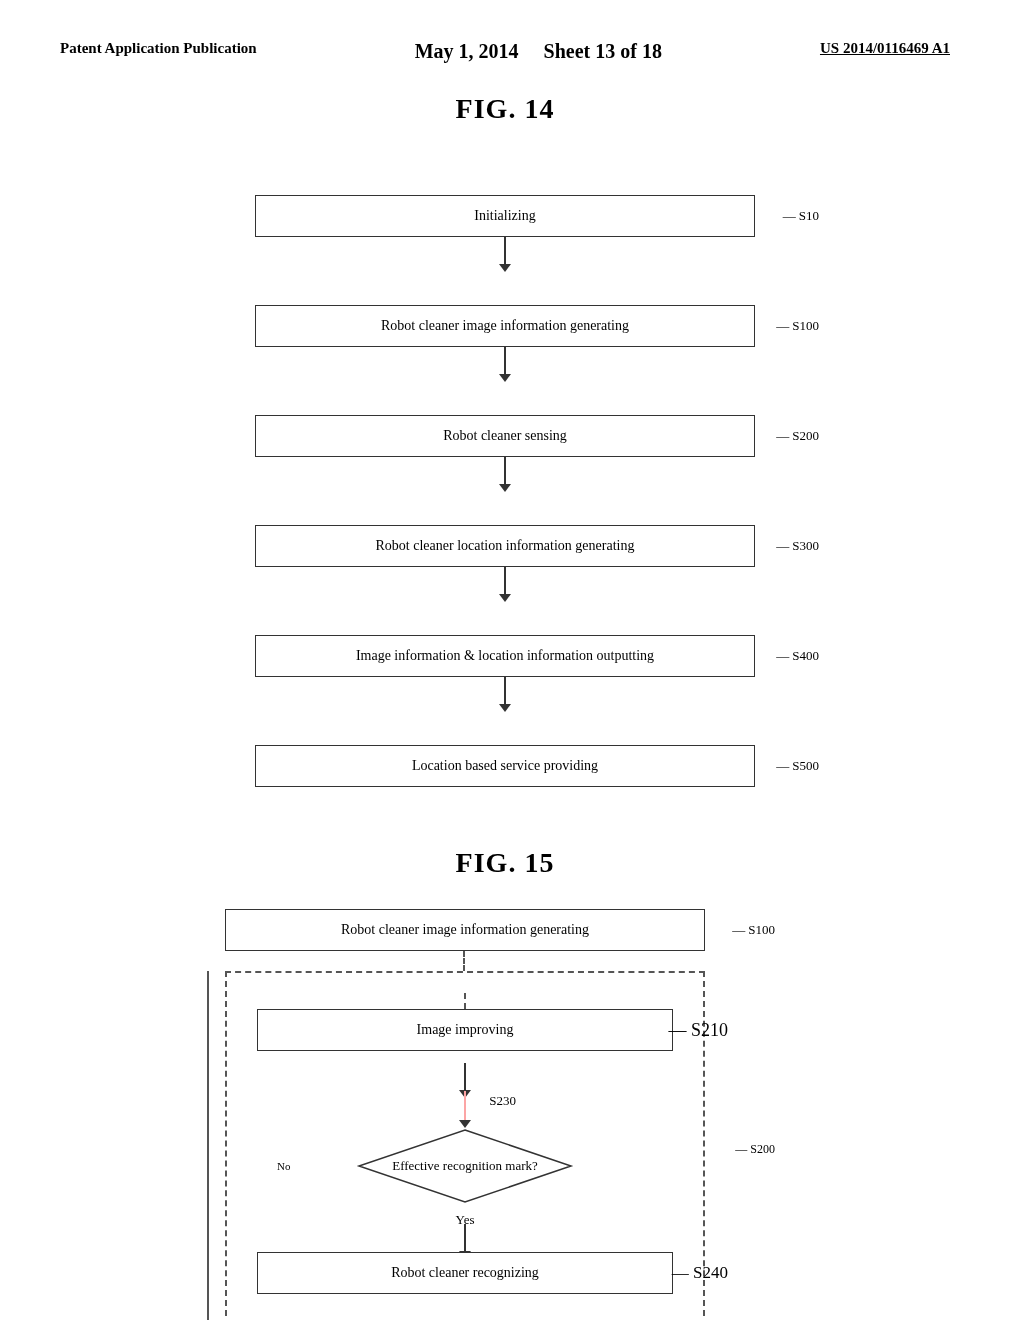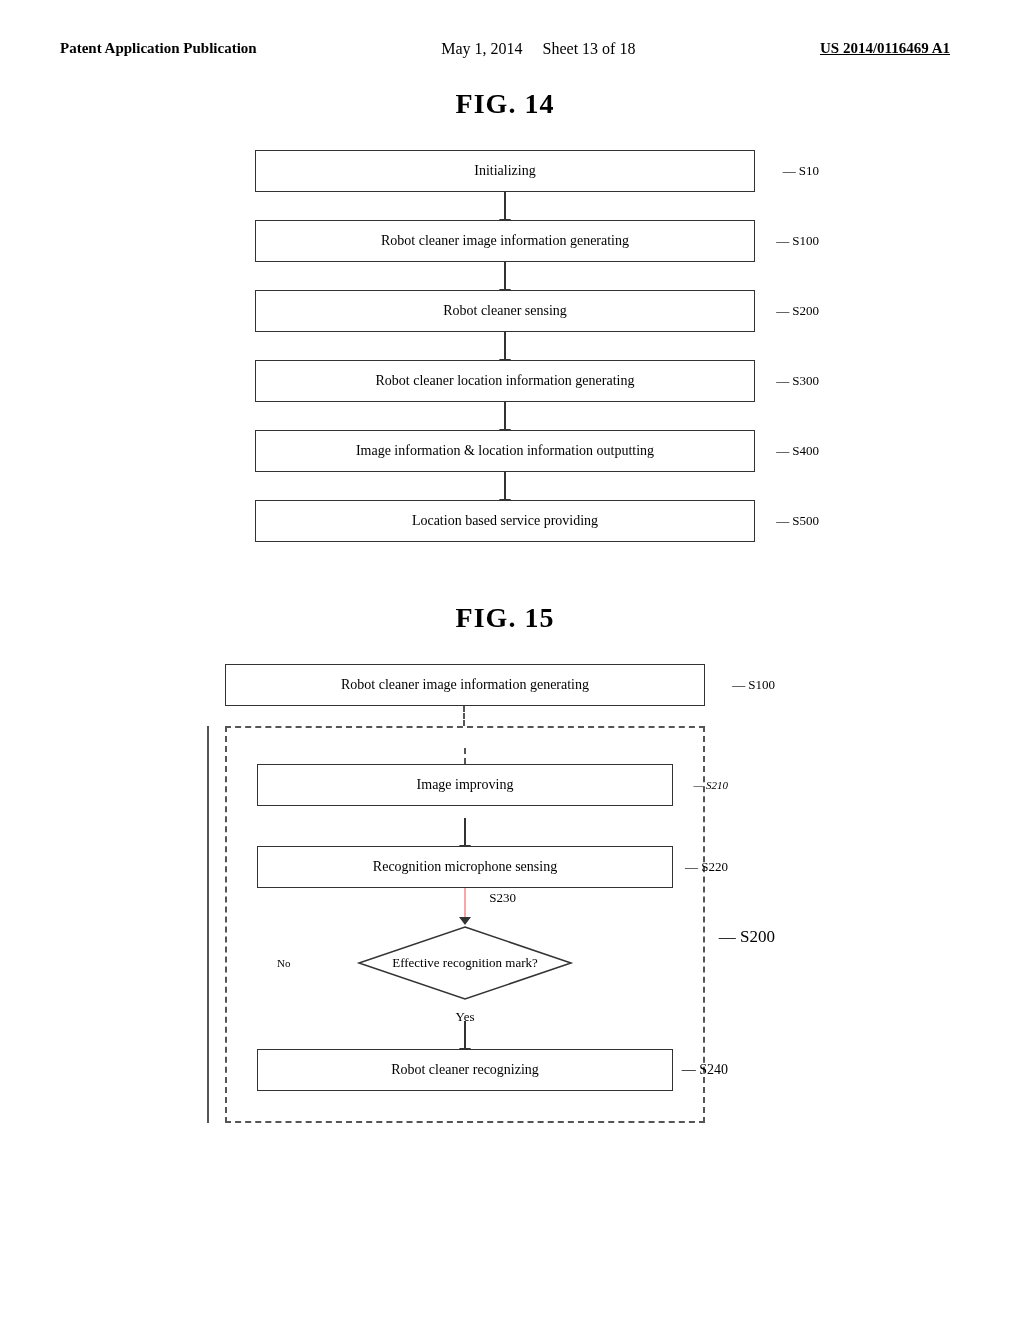--- a/index.html
+++ b/index.html
@@ -27,22 +27,23 @@
       margin-bottom: 30px;
       font-size: 15px;
     }
 
     .header-left {
       font-weight: bold;
       font-size: 15px;
     }
 
     .header-center {
-      font-size: 16px;
+      font-size: 20px;
       text-align: right;
+      font-weight: bold;
     }
 
     .header-right {
       font-size: 15px;
       font-weight: bold;
       text-decoration: underline;
     }
 
     .fig-title {
       text-align: center;
@@ -60,20 +61,21 @@
       position: relative;
       width: 500px;
     }
 
     .flow-row {
       display: flex;
       align-items: center;
       width: 100%;
       margin-bottom: 0;
       position: relative;
+      margin-top: 40px;
     }
 
     .flow-box {
       border: 1.5px solid #333;
       background: #fff;
       text-align: center;
       padding: 12px 10px;
       font-size: 14px;
       flex: 1;
       position: relative;
@@ -262,35 +264,27 @@
       <div style="position:absolute; left:-18px; top:0; bottom:0; width:2px; background:#555; z-index:2;"></div>
 
       <div class="dashed-box">
 
         <div style="width:2px; height:16px; border-left:2px dashed #555; margin: 0 auto 0 auto; position:relative;"></div>
 
         <div style="position:relative; width:100%; margin-bottom:12px;">
           <div class="flow-box">
             <span>Image improving</span>
           </div>
-          <div style="position:absolute; right:-55px; top:50%; transform:translateY(-50%); font-size:11px; white-space:nowrap;font-style:italic;">
+          <div style="position:absolute; right:-55px; top:50%; transform:translateY(-50%); font-size:18px; white-space:nowrap;">
             — <span>S210</span>
           </div>
         </div>
 
         <div class="arrow-down"></div>
 
-        <div style="position:relative; width:100%; margin-bottom:0;">
-          <div class="flow-box">
-            <span>Recognition microphone sensing</span>
-          </div>
-          <div style="position:absolute; right:-55px; top:50%; transform:translateY(-50%); font-size:13px; white-space:nowrap;">
-            — <span>S220</span>
-          </div>
-        </div>
 
         <div style="position:relative; width:2px; height:30px; background:#fca5a5; margin:0 auto;">
           <div style="position:absolute; right:-50px; top:2px; font-size:13px; white-space:nowrap;">
             <span>S230</span>
           </div>
           <div style="position:absolute; bottom:-7px; left:50%; transform:translateX(-50%); border-left:6px solid transparent; border-right:6px solid transparent; border-top:8px solid #333;"></div>
         </div>
 
         <div style="position:relative; width:100%; display:flex; justify-content:center; margin: 5px 0 10px 0;">
           <svg width="220" height="80" viewBox="0 0 220 80">
@@ -302,27 +296,27 @@
 
           <div style="position:absolute; bottom:-22px; left:50%; transform:translateX(-50%); font-size:13px;">Yes</div>
         </div>
 
         <div class="arrow-down" style="margin-top:18px;"></div>
 
         <div style="position:relative; width:100%; margin-bottom:0;">
           <div class="flow-box">
             <span>Robot cleaner recognizing</span>
           </div>
-          <div style="position:absolute; right:-55px; top:50%; transform:translateY(-50%); font-size:14px; white-space:nowrap;">
+          <div style="position:absolute; right:-55px; top:50%; transform:translateY(-50%); font-size:17px; white-space:nowrap;">
             — <span>S240</span>
           </div>
         </div>
 
       </div>
 
-      <div style="position:absolute; right:-70px; top:50%; transform:translateY(-50%); font-size:17px; white-space:nowrap;margin-top:12px;">
+      <div style="position:absolute; right:-70px; top:50%; transform:translateY(-50%); font-size:12px; white-space:nowrap;">
         — <span>S200</span>
       </div>
 
     </div>
   </div>
 
 </div>
 
 </body></html>

